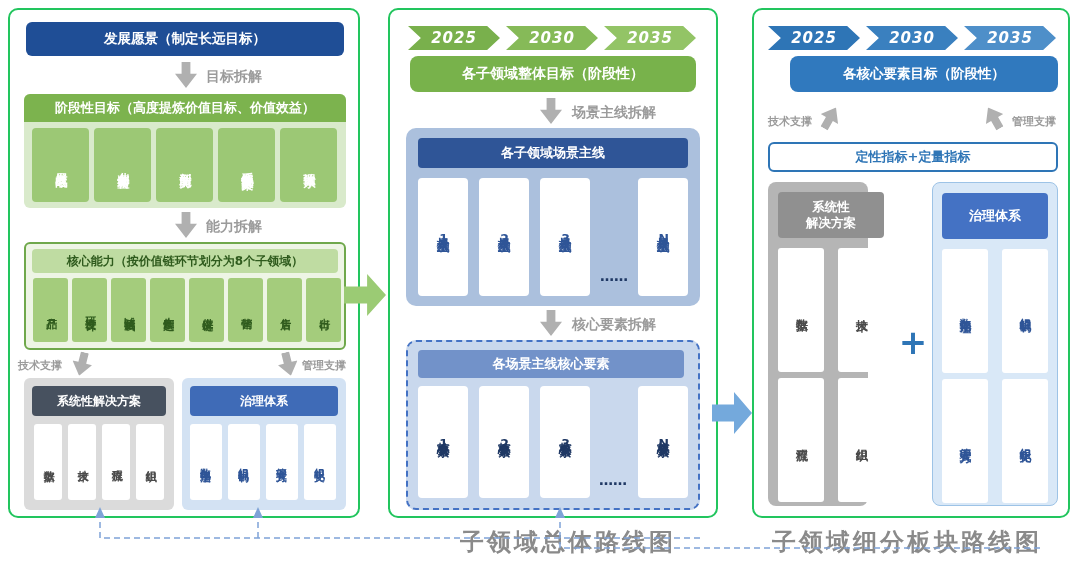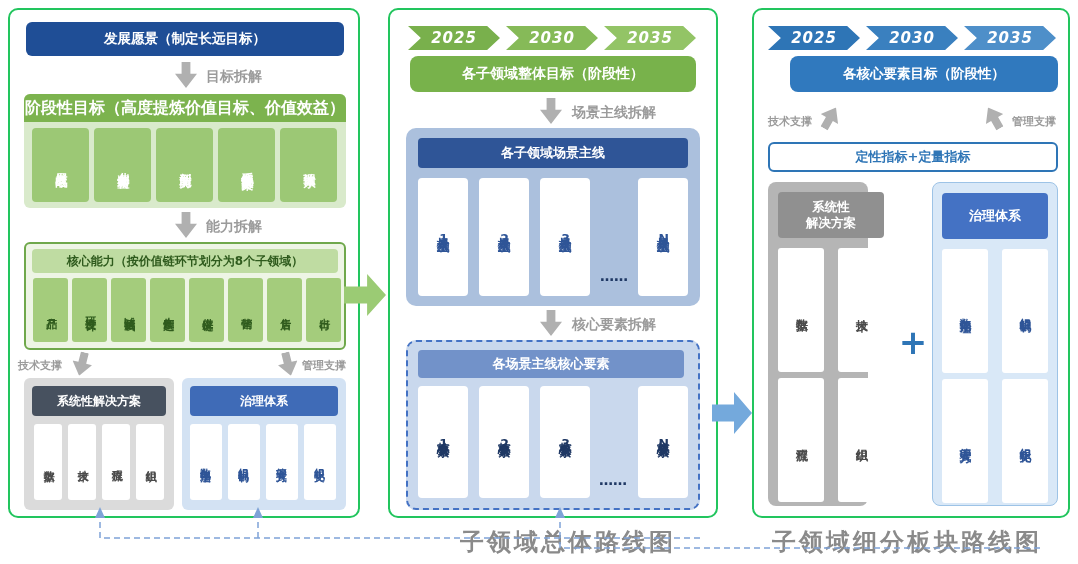--- a/index.html
+++ b/index.html
@@ -28,21 +28,21 @@
 <div class="canvas">
 
   <div class="panel" style="left:8px;top:8px;width:352px;height:510px;">
 
     <div class="abs flexc" style="left:16px;top:12px;width:318px;height:34px;background:#1F4E96;border-radius:6px;color:#fff;font-size:13.5px;font-weight:bold;">发展愿景（制定长远目标）</div>
 
     <div class="abs fatdown" style="left:165px;top:52px;width:22px;height:26px;"></div>
     <div class="glabel" style="left:196px;top:58px;">目标拆解</div>
 
     <div class="abs" style="left:14px;top:84px;width:322px;height:114px;background:#D9EACB;border-radius:6px;">
-      <div class="abs flexc" style="left:0;top:0;width:322px;height:28px;background:#7CB34E;border-radius:6px 6px 0 0;color:#fff;font-size:16px;font-weight:bold;">阶段性目标（高度提炼价值目标、价值效益）</div>
+      <div class="abs flexc" style="left:0;top:0;width:322px;height:28px;background:#7CB34E;border-radius:6px 6px 0 0;color:#fff;font-size:13px;font-weight:bold;">阶段性目标（高度提炼价值目标、价值效益）</div>
       <div class="abs vbox" style="left:8px;top:34px;width:57px;height:74px;background:#9CC875;border-radius:4px;color:#fff;font-size:12px;font-weight:bold;">发展战略</div>
       <div class="abs vbox" style="left:70px;top:34px;width:57px;height:74px;background:#9CC875;border-radius:4px;color:#fff;font-size:12px;font-weight:bold;">业务创新转型</div>
       <div class="abs vbox" style="left:132px;top:34px;width:57px;height:74px;background:#9CC875;border-radius:4px;color:#fff;font-size:12px;font-weight:bold;">新型能力</div>
       <div class="abs vbox" style="left:194px;top:34px;width:57px;height:74px;background:#9CC875;border-radius:4px;color:#fff;font-size:12px;font-weight:bold;">系统性解决方案</div>
       <div class="abs vbox" style="left:256px;top:34px;width:57px;height:74px;background:#9CC875;border-radius:4px;color:#fff;font-size:12px;font-weight:bold;">治理体系</div>
     </div>
 
     <div class="abs fatdown" style="left:165px;top:202px;width:22px;height:26px;"></div>
     <div class="glabel" style="left:196px;top:208px;">能力拆解</div>
 

